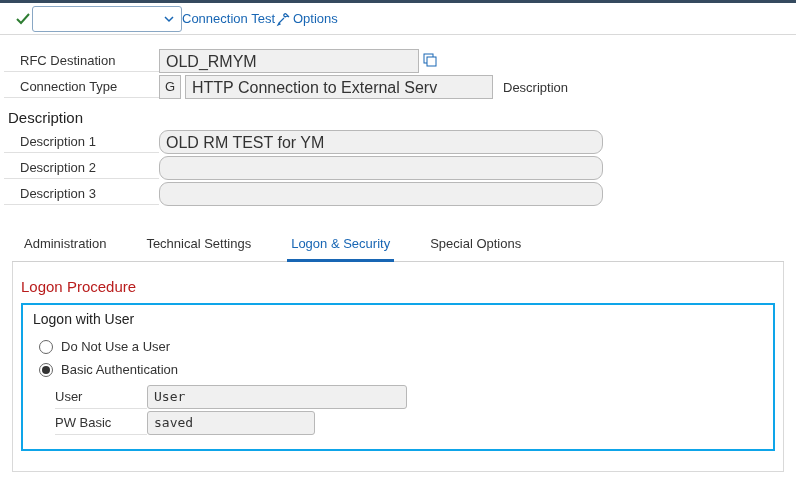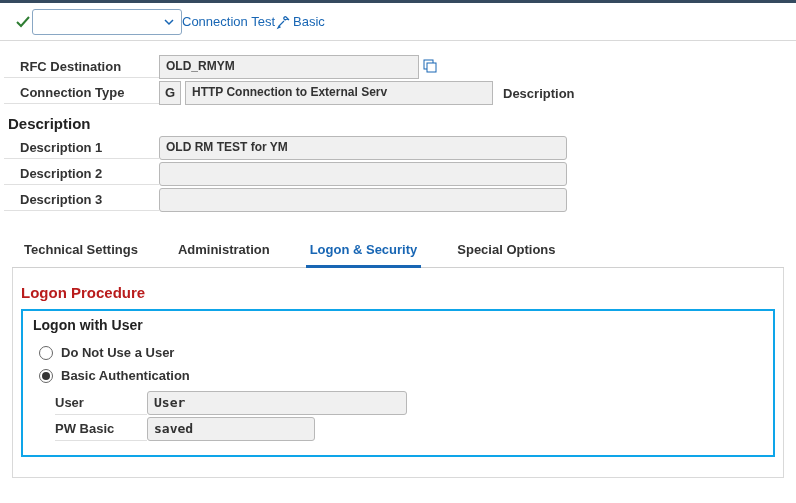--- a/index.html
+++ b/index.html
@@ -1,36 +1,36 @@
 <!DOCTYPE html>
 <html><head>
 <meta charset="utf-8">
 <style>
   * { box-sizing: border-box; margin: 0; padding: 0; }
   body { font-family: Arial, sans-serif; font-size: 13px; color: #333; background: #fff; width: 796px; }
   
   .topbar { height: 3px; background: #354a5f; }
   
-  .toolbar { display: flex; align-items: center; padding: 4px 14px; gap: 0; border-bottom: 1px solid #d9d9d9; height: 38px; }
+  .toolbar { display: flex; align-items: center; padding: 4px 14px; gap: 0; border-bottom: 1px solid #d9d9d9; height: 32px; }
   .check-icon svg { display: block; }
   .dropdown { width: 150px; height: 26px; border: 1px solid #89a7c4; border-radius: 3px; display: flex; align-items: center; justify-content: flex-end; padding-right: 6px; background: #fff; }
   .dropdown svg { display: block; }
   .toolbar-link { color: #1866b4; font-size: 13px; cursor: pointer; }
   .toolbar-icon svg { display: block; }
   
-  .content { padding: 14px 4px 12px 4px; font-weight: bold; }
+  .content { padding: 14px 4px 12px 4px; }
   
   .form-row { display: flex; align-items: center; margin-bottom: 2px; }
   .form-label { width: 155px; padding-left: 16px; font-size: 13px; color: #333; }
   .label-underline { border-bottom: 1px solid #e0e0e0; padding-bottom: 3px; padding-top: 3px; }
   .readonly-narrow { width: 22px; height: 24px; border: 1px solid #b8b8b8; background: #f0f0f0; text-align: center; font-size: 13px; padding: 3px 0; margin-right: 4px; }
-  .readonly-field { height: 24px; border: 1px solid #b8b8b8; background: #f0f0f0; padding: 3px 6px; font-size: 12px; color: #333; }
+  .readonly-field { height: 24px; border: 1px solid #b8b8b8; background: #f0f0f0; padding: 3px 6px; font-size: 16px; color: #333; }
   .rfc-dest-field { width: 260px; }
   .conn-type-field { width: 308px; }
-  .desc-field { width: 408px; border-radius: 3px; }
+  .desc-field { width: 444px; border-radius: 9px; }
   .side-label { margin-left: 10px; font-size: 13px; color: #333; }
   .match-icon { margin-left: 2px; }
   
   .section-title { font-size: 15px; color: #222; padding: 8px 4px 4px 4px; }
   
   .tabs { display: flex; border-bottom: 1px solid #d0d0d0; margin: 22px 8px 0 8px; }
   .tab { padding: 8px 28px 10px 12px; font-size: 13px; color: #333; cursor: pointer; position: relative; }
   .tab.active { color: #1866b4; }
   .tab.active::after { content: ""; position: absolute; bottom: -1px; left: 8px; right: 24px; height: 3px; background: #1866b4; }
   
@@ -66,21 +66,21 @@
     <svg width="12" height="12" viewBox="0 0 12 12">
         <path d="M2 4 L6 8 L10 4" stroke="#1866b4" stroke-width="1.5" fill="none"></path>
       </svg>
   </div>
   <span class="toolbar-link">Connection Test</span>
   <span class="toolbar-icon">
     <svg width="18" height="18" viewBox="0 0 18 18">
         <path d="M4 13 L9 8 M10 7 C11 6 13 6 14 7 L11 4 C10 3 8 5 9 6 Z M4 13 L3 15 L5 14 Z" stroke="#1866b4" stroke-width="1.2" fill="none"></path>
       </svg>
   </span>
-  <span class="toolbar-link">Basic</span>
+  <span class="toolbar-link">Options</span>
 </div>
 
 <div class="content">
   <div class="form-row">
     <div class="form-label label-underline">RFC Destination</div>
     <div class="readonly-field rfc-dest-field">OLD_RMYM</div>
     <span class="match-icon">
       <svg width="18" height="18" viewBox="0 0 18 18">
           <rect x="3" y="3" width="9" height="9" stroke="#1866b4" fill="none"></rect>
           <rect x="6" y="6" width="9" height="9" stroke="#1866b4" fill="#fff"></rect>
@@ -103,22 +103,22 @@
   <div class="form-row">
     <div class="form-label label-underline">Description 2</div>
     <div class="readonly-field desc-field"></div>
   </div>
   <div class="form-row">
     <div class="form-label label-underline">Description 3</div>
     <div class="readonly-field desc-field"></div>
   </div>
 
   <div class="tabs">
+    <div class="tab">Administration</div>
     <div class="tab">Technical Settings</div>
-    <div class="tab">Administration</div>
     <div class="tab active">Logon &amp; Security</div>
     <div class="tab">Special Options</div>
   </div>
 
   <div class="tab-panel">
     <div class="sub-title">Logon Procedure</div>
     <div class="group-box">
       <div class="group-title">Logon with User</div>
       <div class="radio-row">
         <span class="radio"></span>

